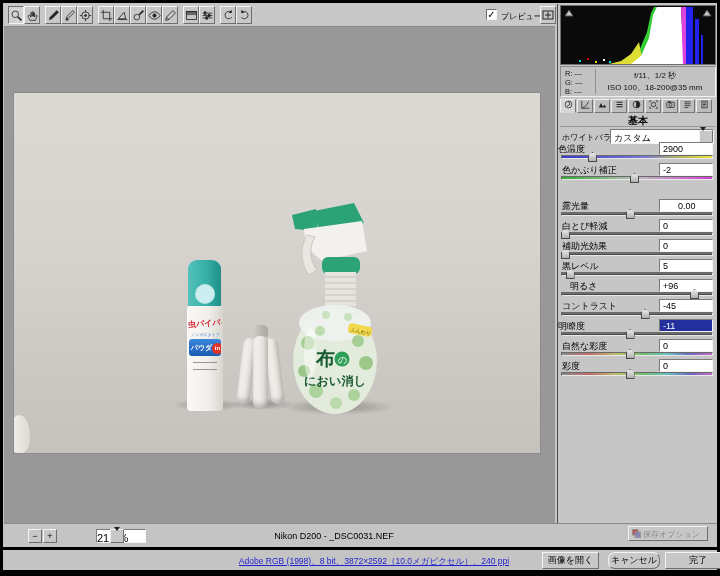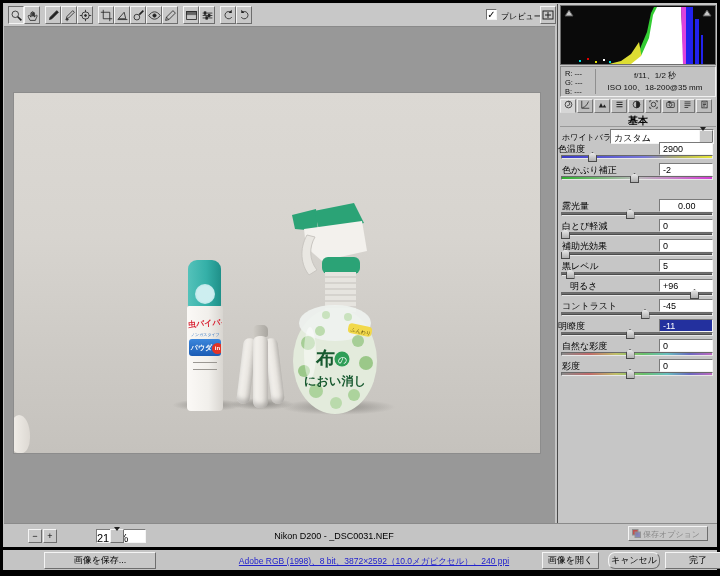--- a/index.html
+++ b/index.html
@@ -467,20 +467,19 @@
       <svg width="9" height="9" viewBox="0 0 9 9">
         <rect x="0.5" y="0.5" width="5.5" height="5.5" fill="#c05050" stroke="#909090"></rect>
         <rect x="3" y="3" width="5.5" height="5.5" fill="#8080b8" stroke="#909090" opacity="0.9"></rect>
       </svg><span>保存オプション</span>
     </button>
   </div>
 
   <div class="sep abs"></div>
 
   <div class="btnrow abs">
-    <button class="pbtn raised" style="left:40px;width:112px;">画像を保存...</button>
     <div class="linkcenter">Adobe RGB (1998)、8 bit、3872×2592（10.0メガピクセル）、240 ppi</div>
     <button class="pbtn raised" style="left:538px;width:57px;">画像を開く</button>
     <button class="pbtn raised" style="left:604px;width:52px;border-radius:7px;">キャンセル</button>
     <button class="pbtn raised" style="left:661px;width:66px;">完了</button>
   </div>
 
 </div>
 
 </body></html>

